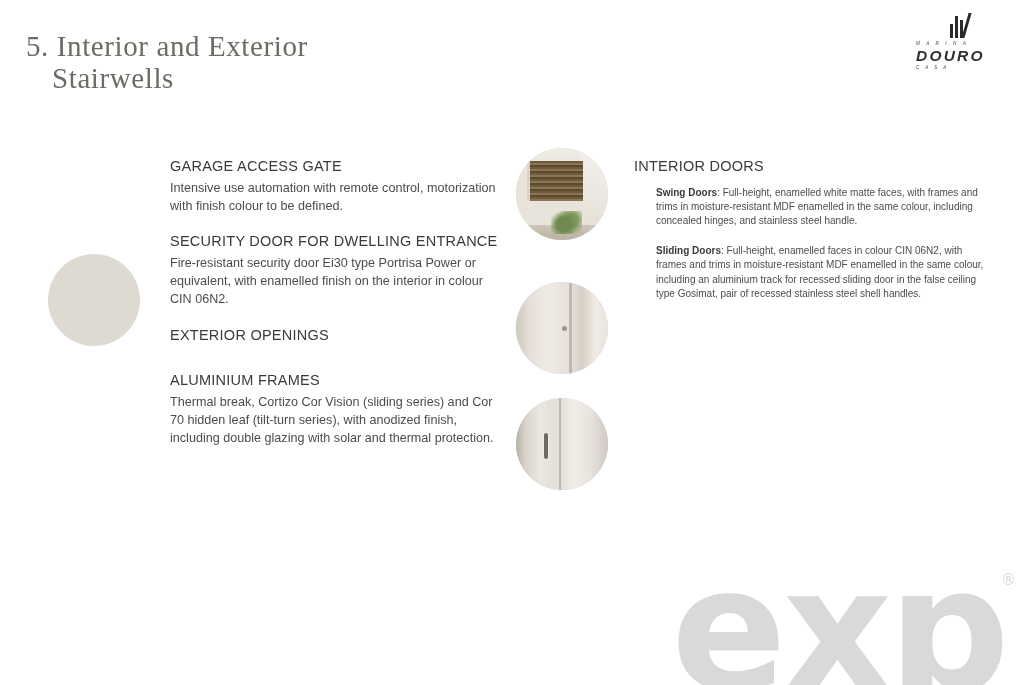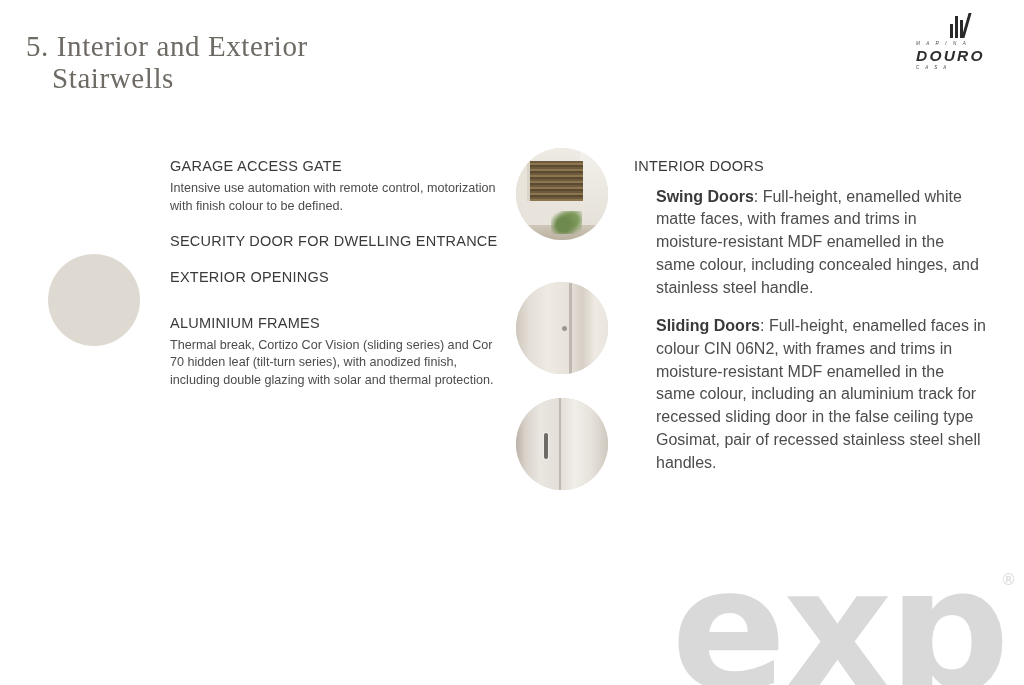--- a/index.html
+++ b/index.html
@@ -106,21 +106,21 @@
     font-size: 12.6px;
     line-height: 1.42;
     color: #4c4c4c;
     margin: 0;
   }
   .block { margin-bottom: 18px; }
   .block.tight { margin-bottom: 10px; }
   .block.big-gap { margin-bottom: 28px; }
 
   .sub-block { margin-bottom: 16px; }
-  .sub-block p { font-size: 16px; line-height: 1.42; color: #4c4c4c; margin: 0; }
+  .sub-block p { font-size: 10px; line-height: 1.42; color: #4c4c4c; margin: 0; }
   .sub-block b { font-weight: 700; color: #3a3a3a; }
   .indent { padding-left: 22px; }
 
   
   .circle {
     position: absolute;
     border-radius: 50%;
     overflow: hidden;
     background: #ddd8d0;
   }
@@ -309,20 +309,21 @@
 
 <div class="col-left">
 
   <div class="block">
     <h3 class="sec">GARAGE ACCESS GATE</h3>
     <p class="body">Intensive use automation with remote control, motorization with finish colour to be defined.</p>
   </div>
 
   <div class="block">
     <h3 class="sec">SECURITY DOOR FOR DWELLING ENTRANCE</h3>
+    <p class="body">Fire-resistant security door Ei30 type Portrisa Power or equivalent, with enamelled finish on the interior in colour CIN 06N2.</p>
   </div>
 
   <div class="block big-gap">
     <h3 class="sec">EXTERIOR OPENINGS</h3>
   </div>
 
   <div class="block">
     <h3 class="sec">ALUMINIUM FRAMES</h3>
     <p class="body">Thermal break, Cortizo Cor Vision (sliding series) and Cor 70 hidden leaf (tilt-turn series), with anodized finish, including double glazing with solar and thermal protection.</p>
   </div>

